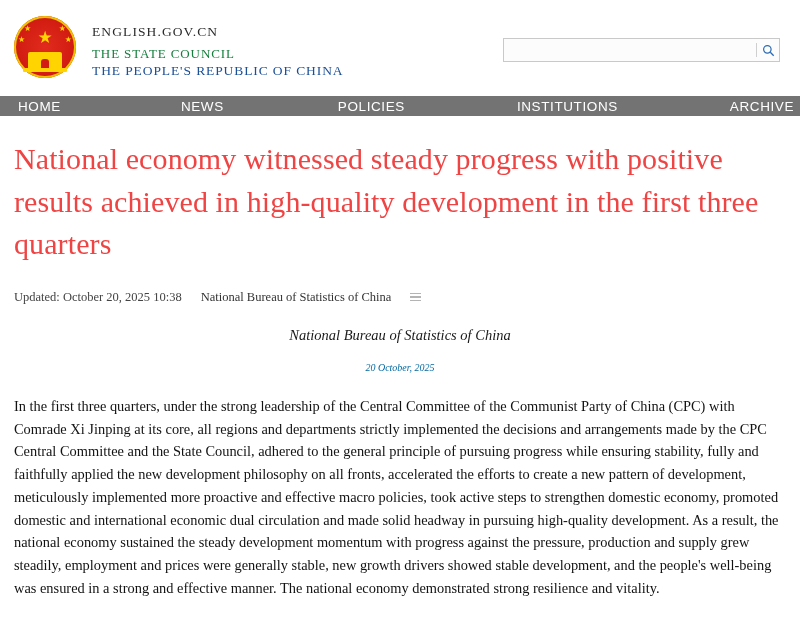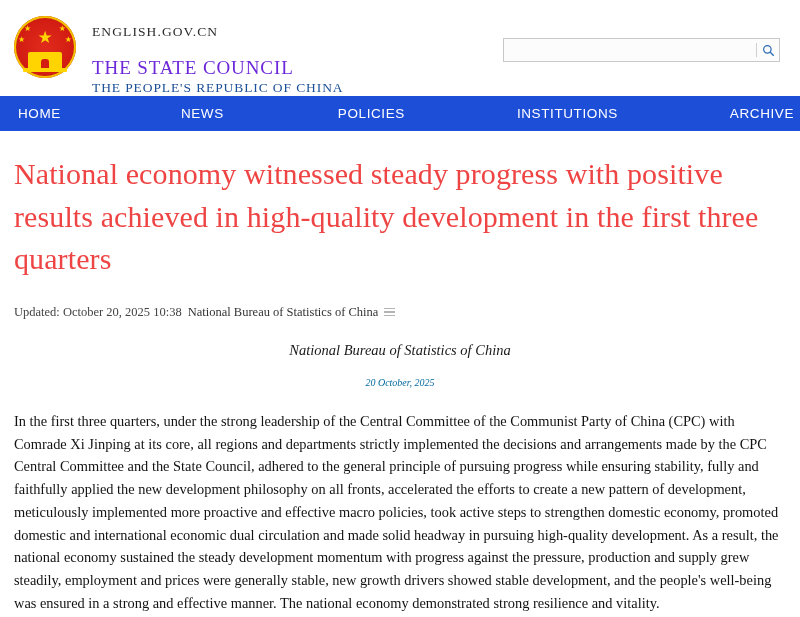--- a/index.html
+++ b/index.html
@@ -76,25 +76,25 @@
     padding-top: 12px;
   }
   .brand .line1 {
     color: #2b2b2b;
     font-size: 13.5px;
     letter-spacing: 1.1px;
     font-family: "Liberation Serif", serif;
     font-weight: 400;
   }
   .brand .line2 {
-    color: #6d28d9;
-    font-size: 19px;
+    color: #15803d;
+    font-size: 13px;
     letter-spacing: 0.9px;
     font-family: "Liberation Serif", serif;
-    margin-top: 17px;
+    margin-top: 6px;
   }
   .brand .line3 {
     color: #1b4f96;
     font-size: 13.5px;
     letter-spacing: 0.9px;
     font-family: "Liberation Serif", serif;
     margin-top: 1px;
   }
 
   .header-right {
@@ -142,22 +142,22 @@
     height: 22px;
     display: flex;
     align-items: center;
     justify-content: center;
     cursor: pointer;
   }
   .search-btn svg { display: block; }
 
   
   .nav {
-    height: 35px;
-    background: #1d4ed8;
+    height: 20px;
+    background: #737373;
     display: flex;
     align-items: flex-end;
     color: #ffffff;
     position: relative;
   }
   .nav .items {
     display: flex;
     align-items: center;
     flex: 1;
     height: 100%;
@@ -189,21 +189,21 @@
     line-height: 1.42;
     color: #ef4444;
     font-weight: 400;
     letter-spacing: 0.1px;
     margin: 0;
   }
   .meta-row {
     margin-top: 24px;
     display: flex;
     align-items: center;
-    gap: 6px;
+    gap: 19px;
     border-bottom: 0;
   }
   .meta-text {
     font-family: "Liberation Serif", serif;
     font-size: 12.5px;
     color: #444;
   }
   .meta-source {
     font-family: "Liberation Serif", serif;
     font-size: 12.5px;

